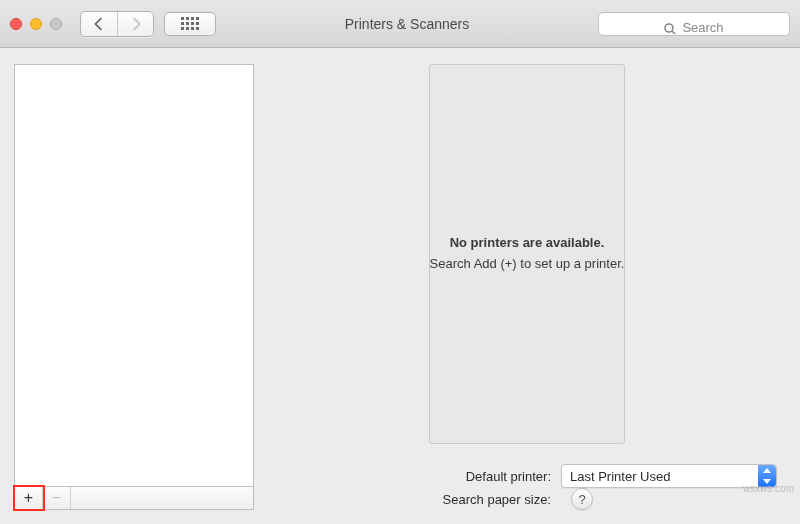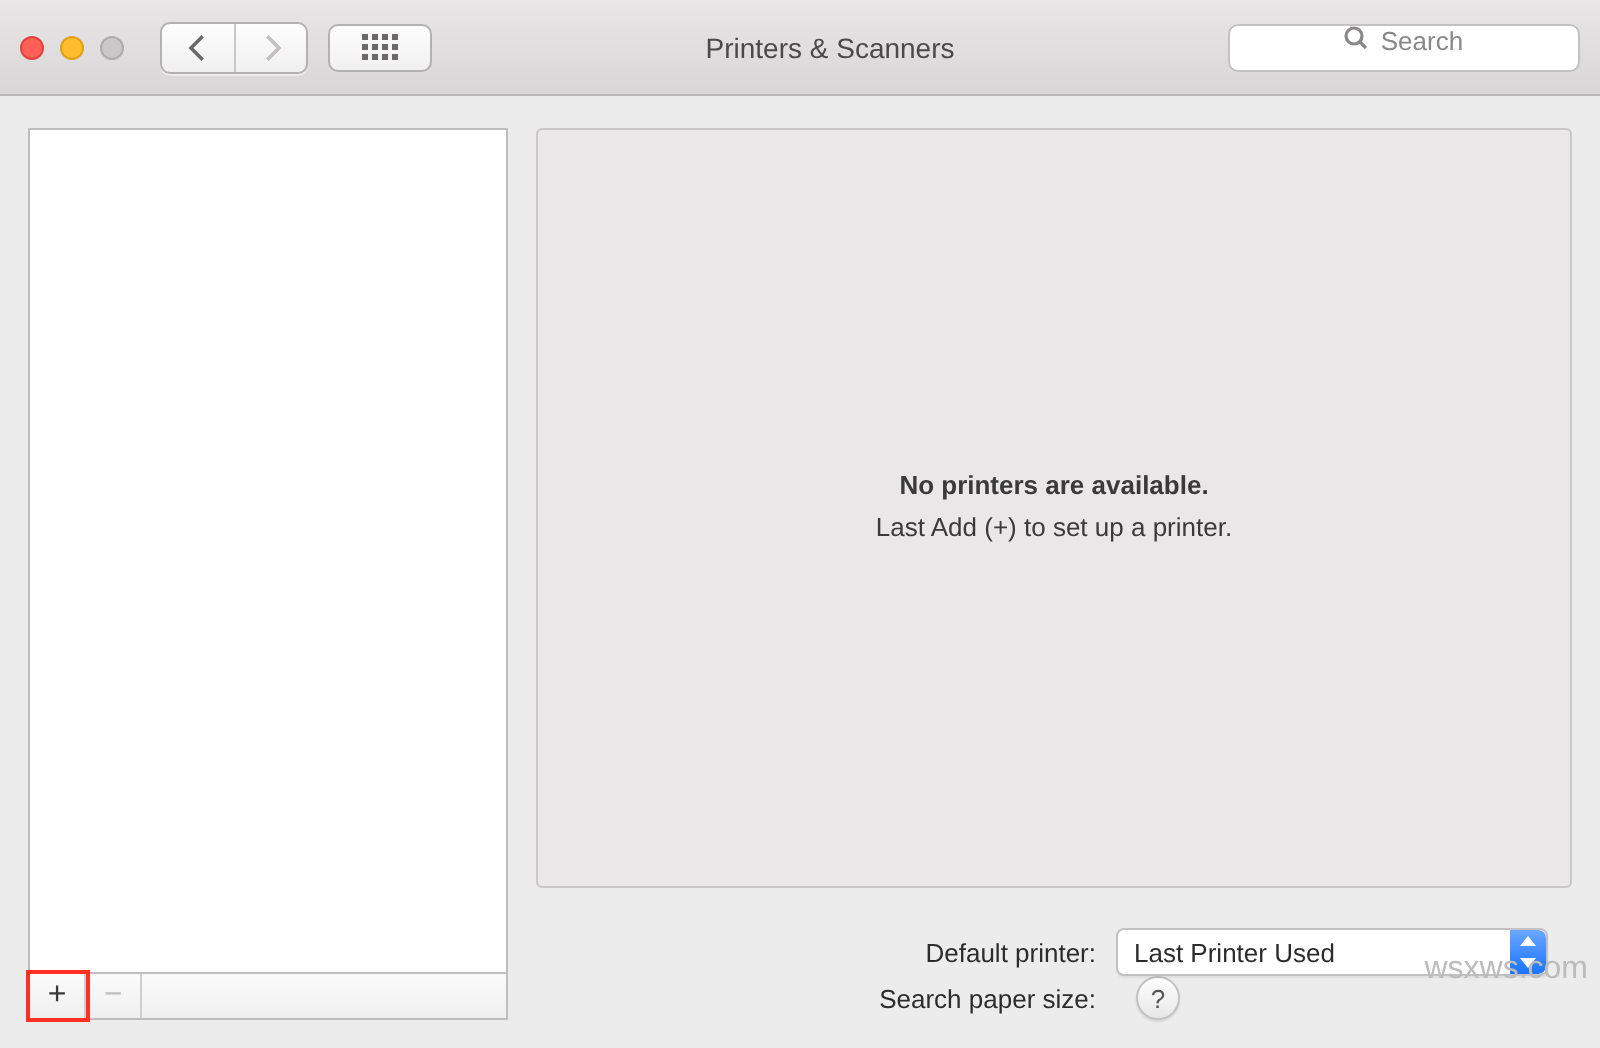--- a/index.html
+++ b/index.html
@@ -44,25 +44,25 @@
       background: linear-gradient(#fdfdfd,#f0f0f0);
       width: 52px; height: 24px;
       display:flex; align-items:center; justify-content:center;
     }
     .grid-dots { display:grid; grid-template-columns: repeat(4,3px); grid-template-rows: repeat(3,3px); gap:2px; }
     .grid-dots span { width:3px; height:3px; background:#6a6868; }
 
     .title { flex:1; text-align:center; font-size:14px; color:#4a4a4a; }
 
     .search {
-      width: 176px; height: 24px;
+      width: 192px; height: 24px;
       border: 1px solid #c3c1c1;
       border-radius: 5px;
       background: #ffffff;
-      display:flex; align-items:flex-start; gap:6px; padding: 0 20px;
+      display:flex; align-items:flex-end; gap:6px; padding: 0 20px;
       color:#8a8888; font-size:13px; justify-content:center;
     }
     .search svg { width:12px; height:12px; stroke:#8a8888; fill:none; stroke-width:1.6; }
 
     .content {
       display:flex;
       padding: 16px 14px 14px 14px;
       gap: 14px;
       height: calc(100% - 48px);
     }
@@ -86,21 +86,21 @@
       background:transparent;
       font-size:16px; color:#3a3a3a;
       display:flex; align-items:center; justify-content:center;
       line-height:1;
     }
     .list-controls button.minus { color:#c1bfbf; }
     .list-controls .spacer { flex:1; }
     .highlight-add { box-shadow: 0 0 0 2px #ff3021; position: relative; z-index: 2; }
 
     .right-col {
-      flex:1; display:flex; flex-direction:column;
+      flex:1; display:flex; flex-direction:column;align-items:center;
     }
     .detail-pane {
       flex:1;
       background:#e9e7e7;
       border:1px solid #c9c7c7;
       border-radius:3px;
       display:flex; flex-direction:column; align-items:center; justify-content:center;
       color:#3a3a3a; font-size:13px; text-align:center; line-height:1.6;
     }
     .detail-pane .msg1 { font-weight:600; }
@@ -128,21 +128,21 @@
 
     .help-btn {
       width:22px; height:22px; border-radius:50%;
       background: linear-gradient(#fefefe,#e7e7e7);
       border:1px solid #c3c1c1;
       display:flex; align-items:center; justify-content:center;
       font-size:13px; color:#555; margin-left:10px;
       box-shadow: 0 1px 1px rgba(0,0,0,0.1);
     }
 
-    .watermark { position:absolute; right:6px; bottom:30px; font-size:16px; color:#bcbcbc; transform: rotate(0deg);}
+    .watermark { position:absolute; right:6px; bottom:30px; font-size:10px; color:#bcbcbc; transform: rotate(0deg);}
   </style>
 </head>
 <body>
 
 <div class="titlebar">
   <div class="traffic">
     <div class="tl red"></div>
     <div class="tl yellow"></div>
     <div class="tl green"></div>
   </div>
@@ -194,21 +194,21 @@
     <div class="list-controls">
       <button class="highlight-add">+</button>
       <button class="minus">−</button>
       <div class="spacer"></div>
     </div>
   </div>
 
   <div class="right-col">
     <div class="detail-pane">
       <div class="msg1">No printers are available.</div>
-      <div>Last Add (+) to set up a printer.</div>
+      <div>Search Add (+) to set up a printer.</div>
     </div>
 
     <div class="form-rows">
       <div class="form-row">
         <label>Default printer:</label>
         <div class="select">
           <span>Last Printer Used</span>
           <div class="stepper">
             <div>
                 <svg viewBox="0 0 8 5">

